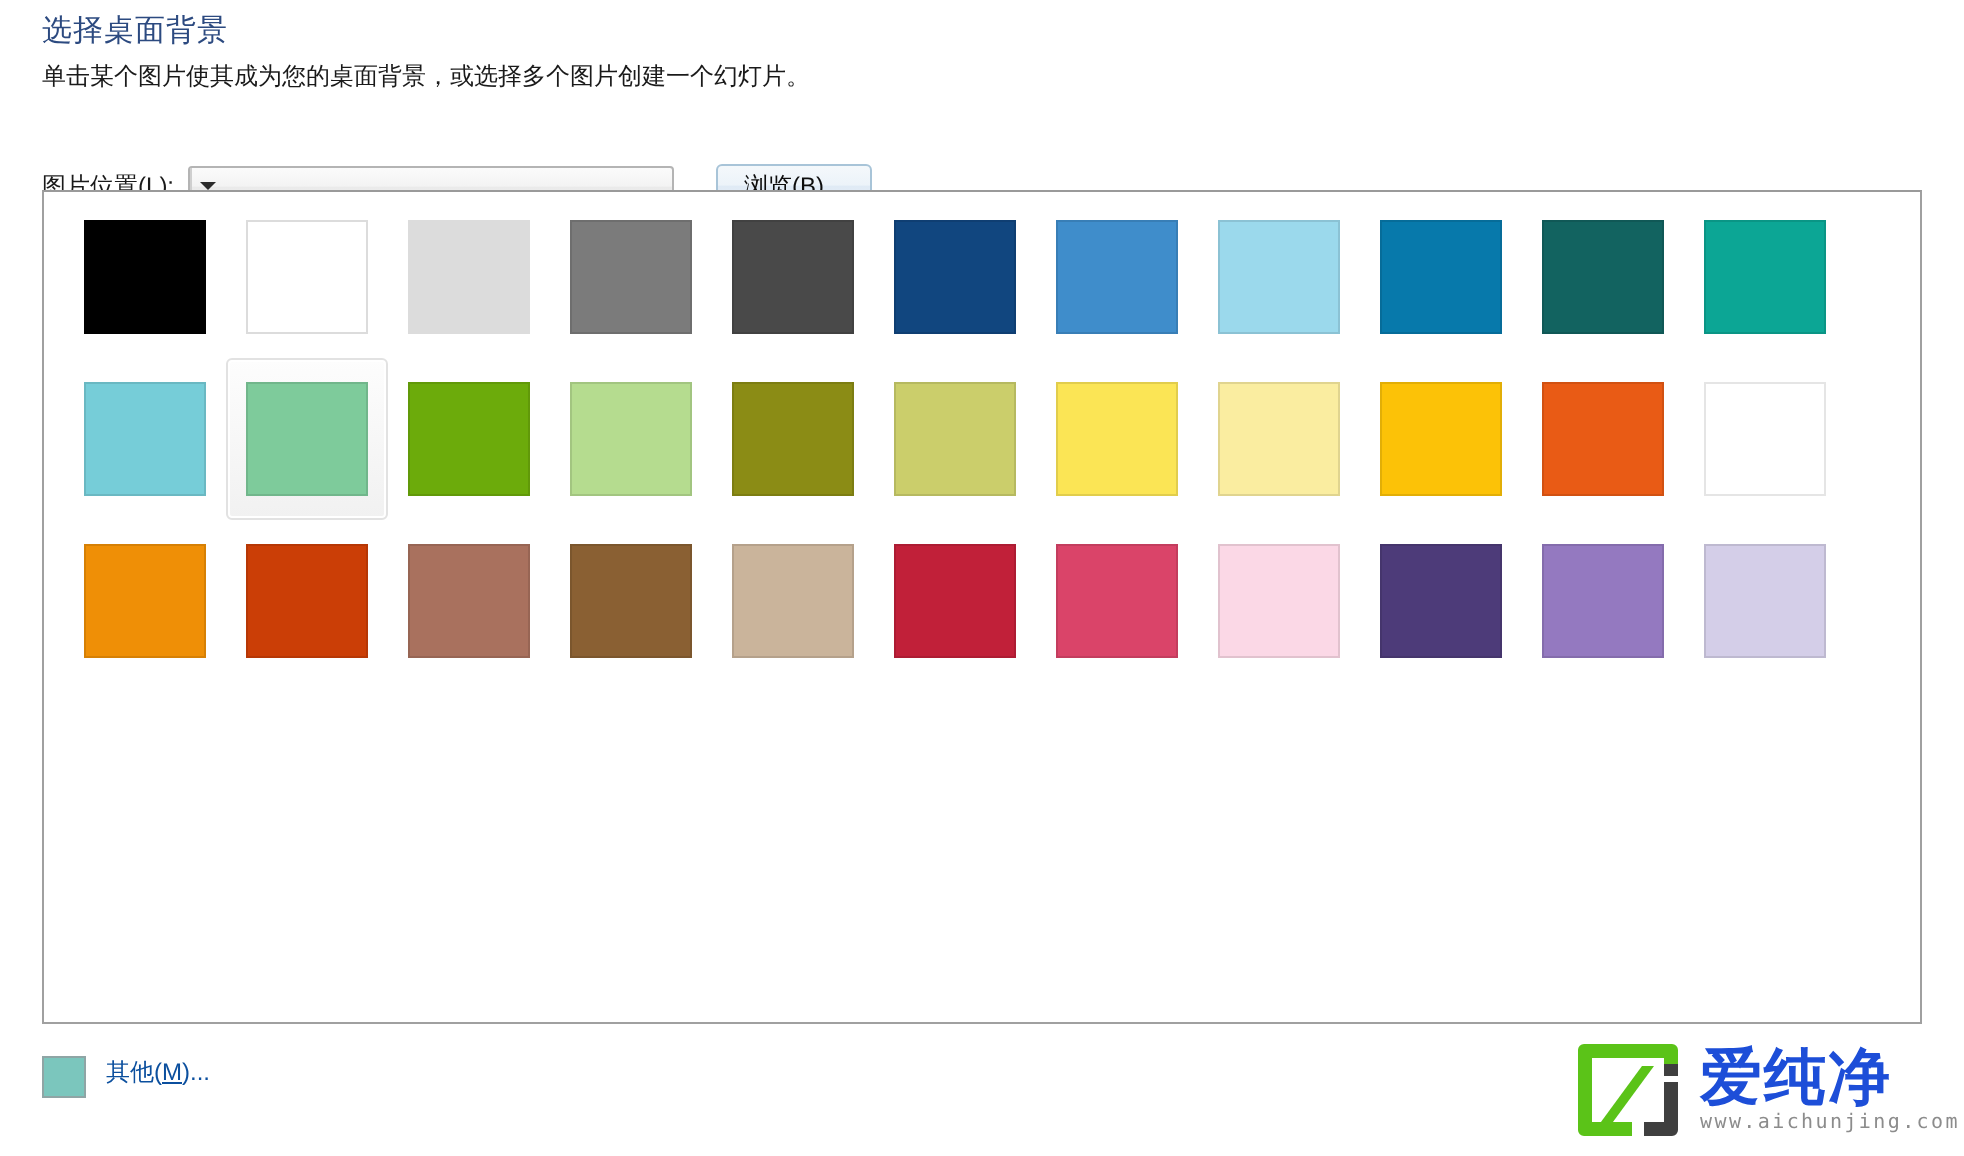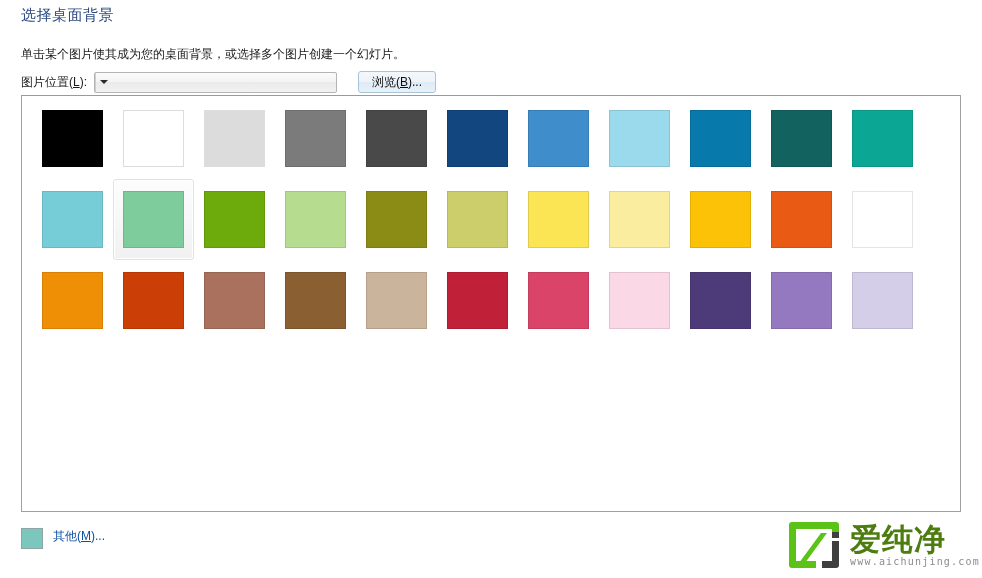--- a/index.html
+++ b/index.html
@@ -20,30 +20,30 @@
   .page-title {
     position: absolute;
     left: 21px; top: 6px;
     font-size: 15px;
     color: #2c4a80;
     letter-spacing: 0.5px;
     white-space: nowrap;
   }
   .page-subtitle {
     position: absolute;
-    left: 21px; top: 46px;
+    left: 21px; top: 30px;
     font-size: 12px;
     color: #1a1a1a;
     white-space: nowrap;
   }
 
   
   .control-row {
     position: absolute;
-    left: 21px; top: 71px;
+    left: 21px; top: 82px;
     display: flex;
     align-items: center;
     height: 22px;
   }
   .control-label {
     font-size: 12px;
     color: #1a1a1a;
     margin-right: 7px;
     white-space: nowrap;
   }
@@ -185,21 +185,21 @@
   }
   .wm-text {
     margin-left: 8px;
     display: flex;
     flex-direction: column;
     justify-content: center;
   }
   .wm-cn {
     font-size: 31px;
     line-height: 33px;
-    color: #4d7c0f;
+    color: #1d4ed8;
     font-weight: bold;
     letter-spacing: 1px;
     white-space: nowrap;
     font-family: "DejaVu Sans", sans-serif;
   }
   .wm-url {
     font-size: 10px;
     line-height: 12px;
     color: #8c8c8c;
     letter-spacing: 1.2px;

